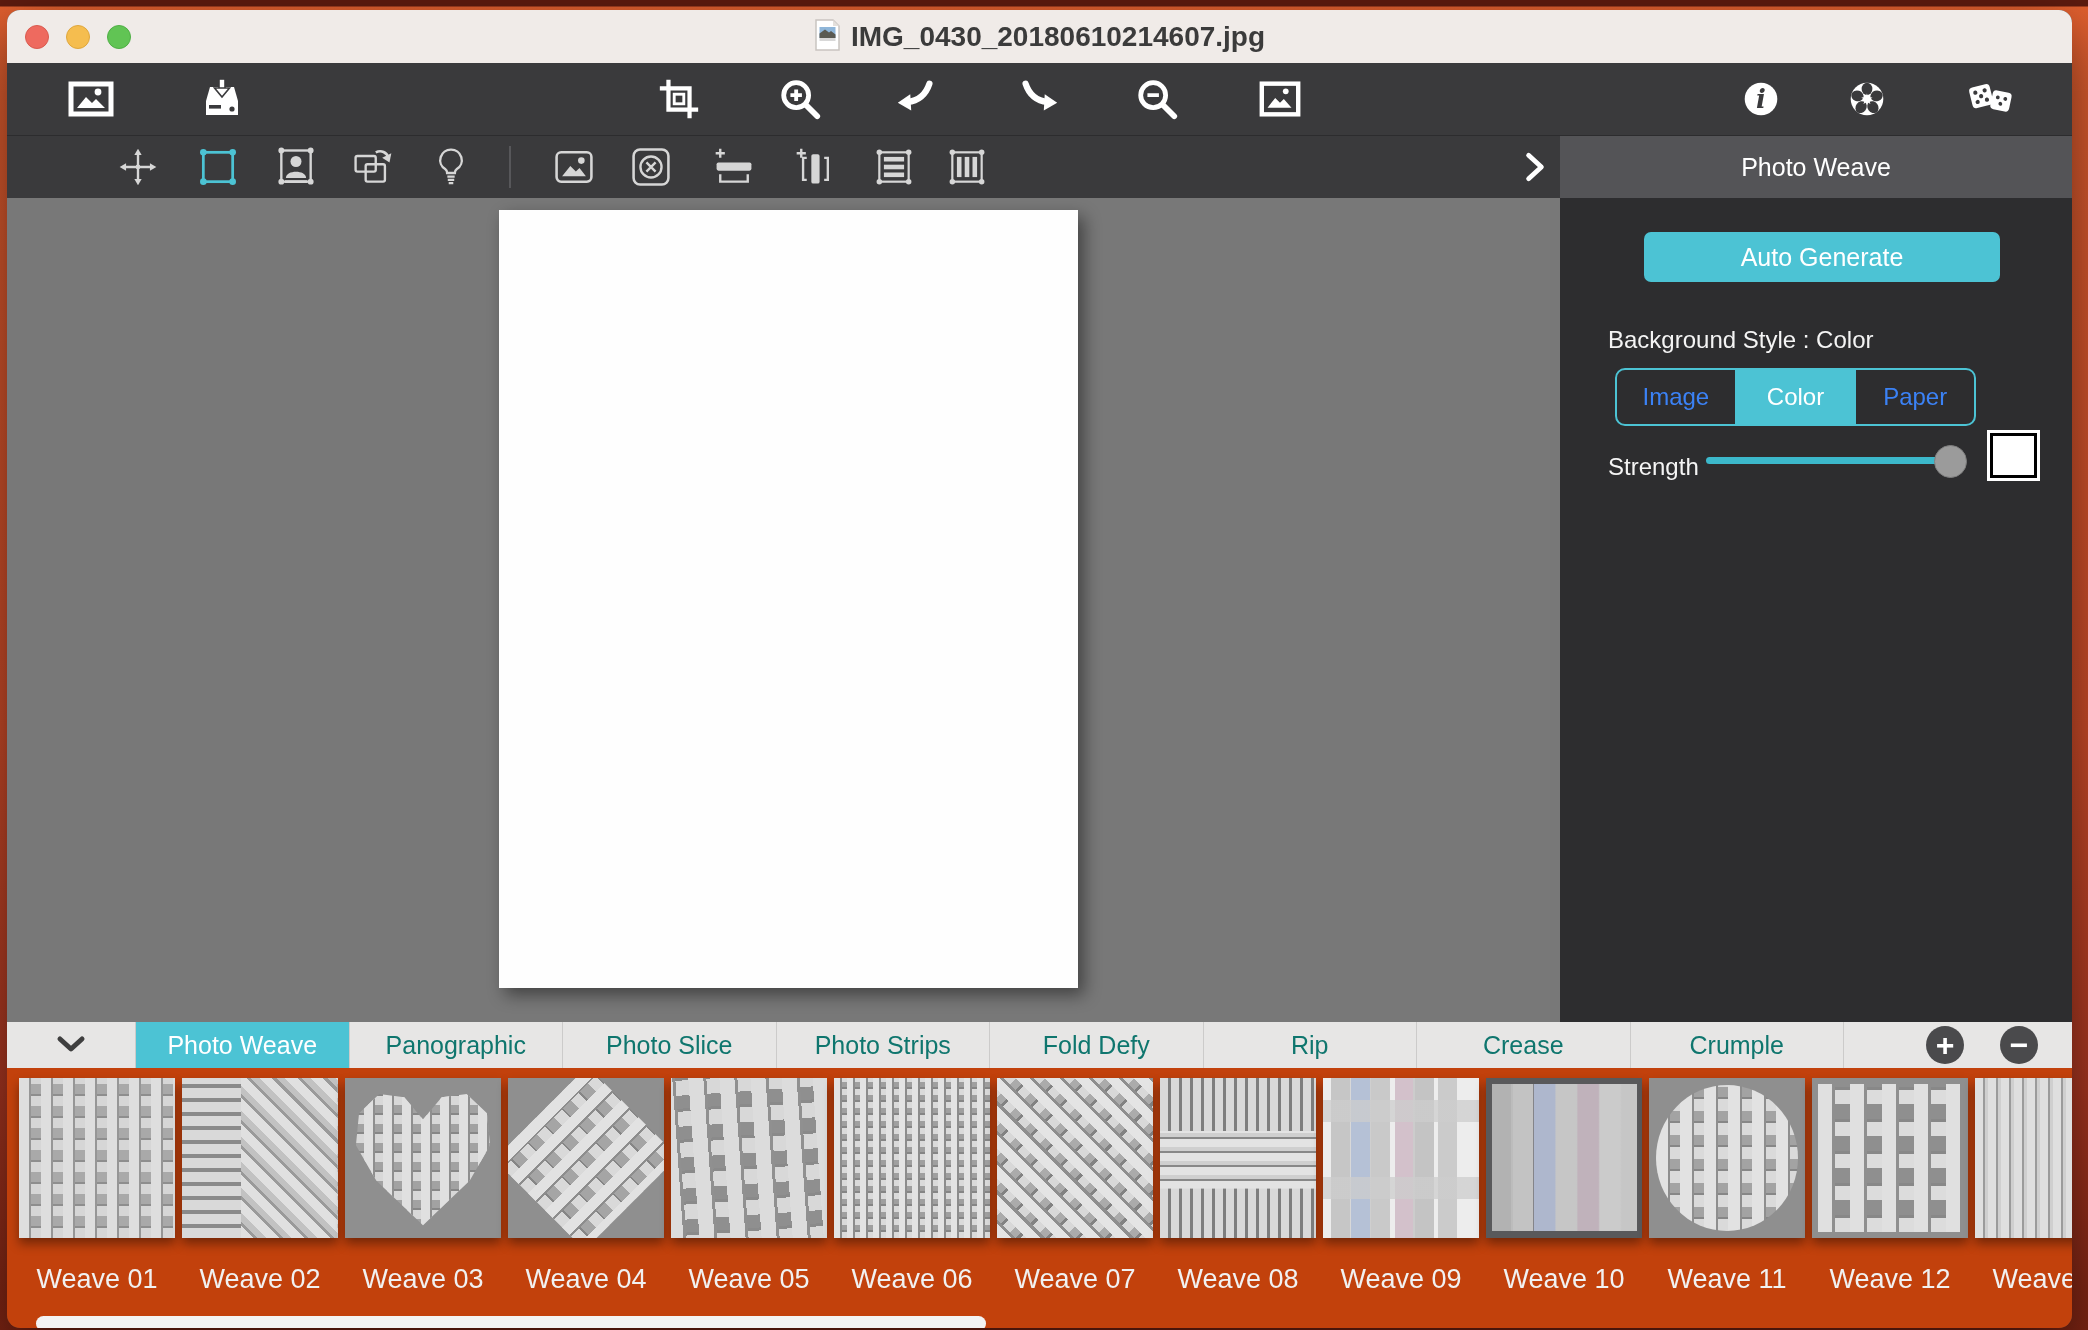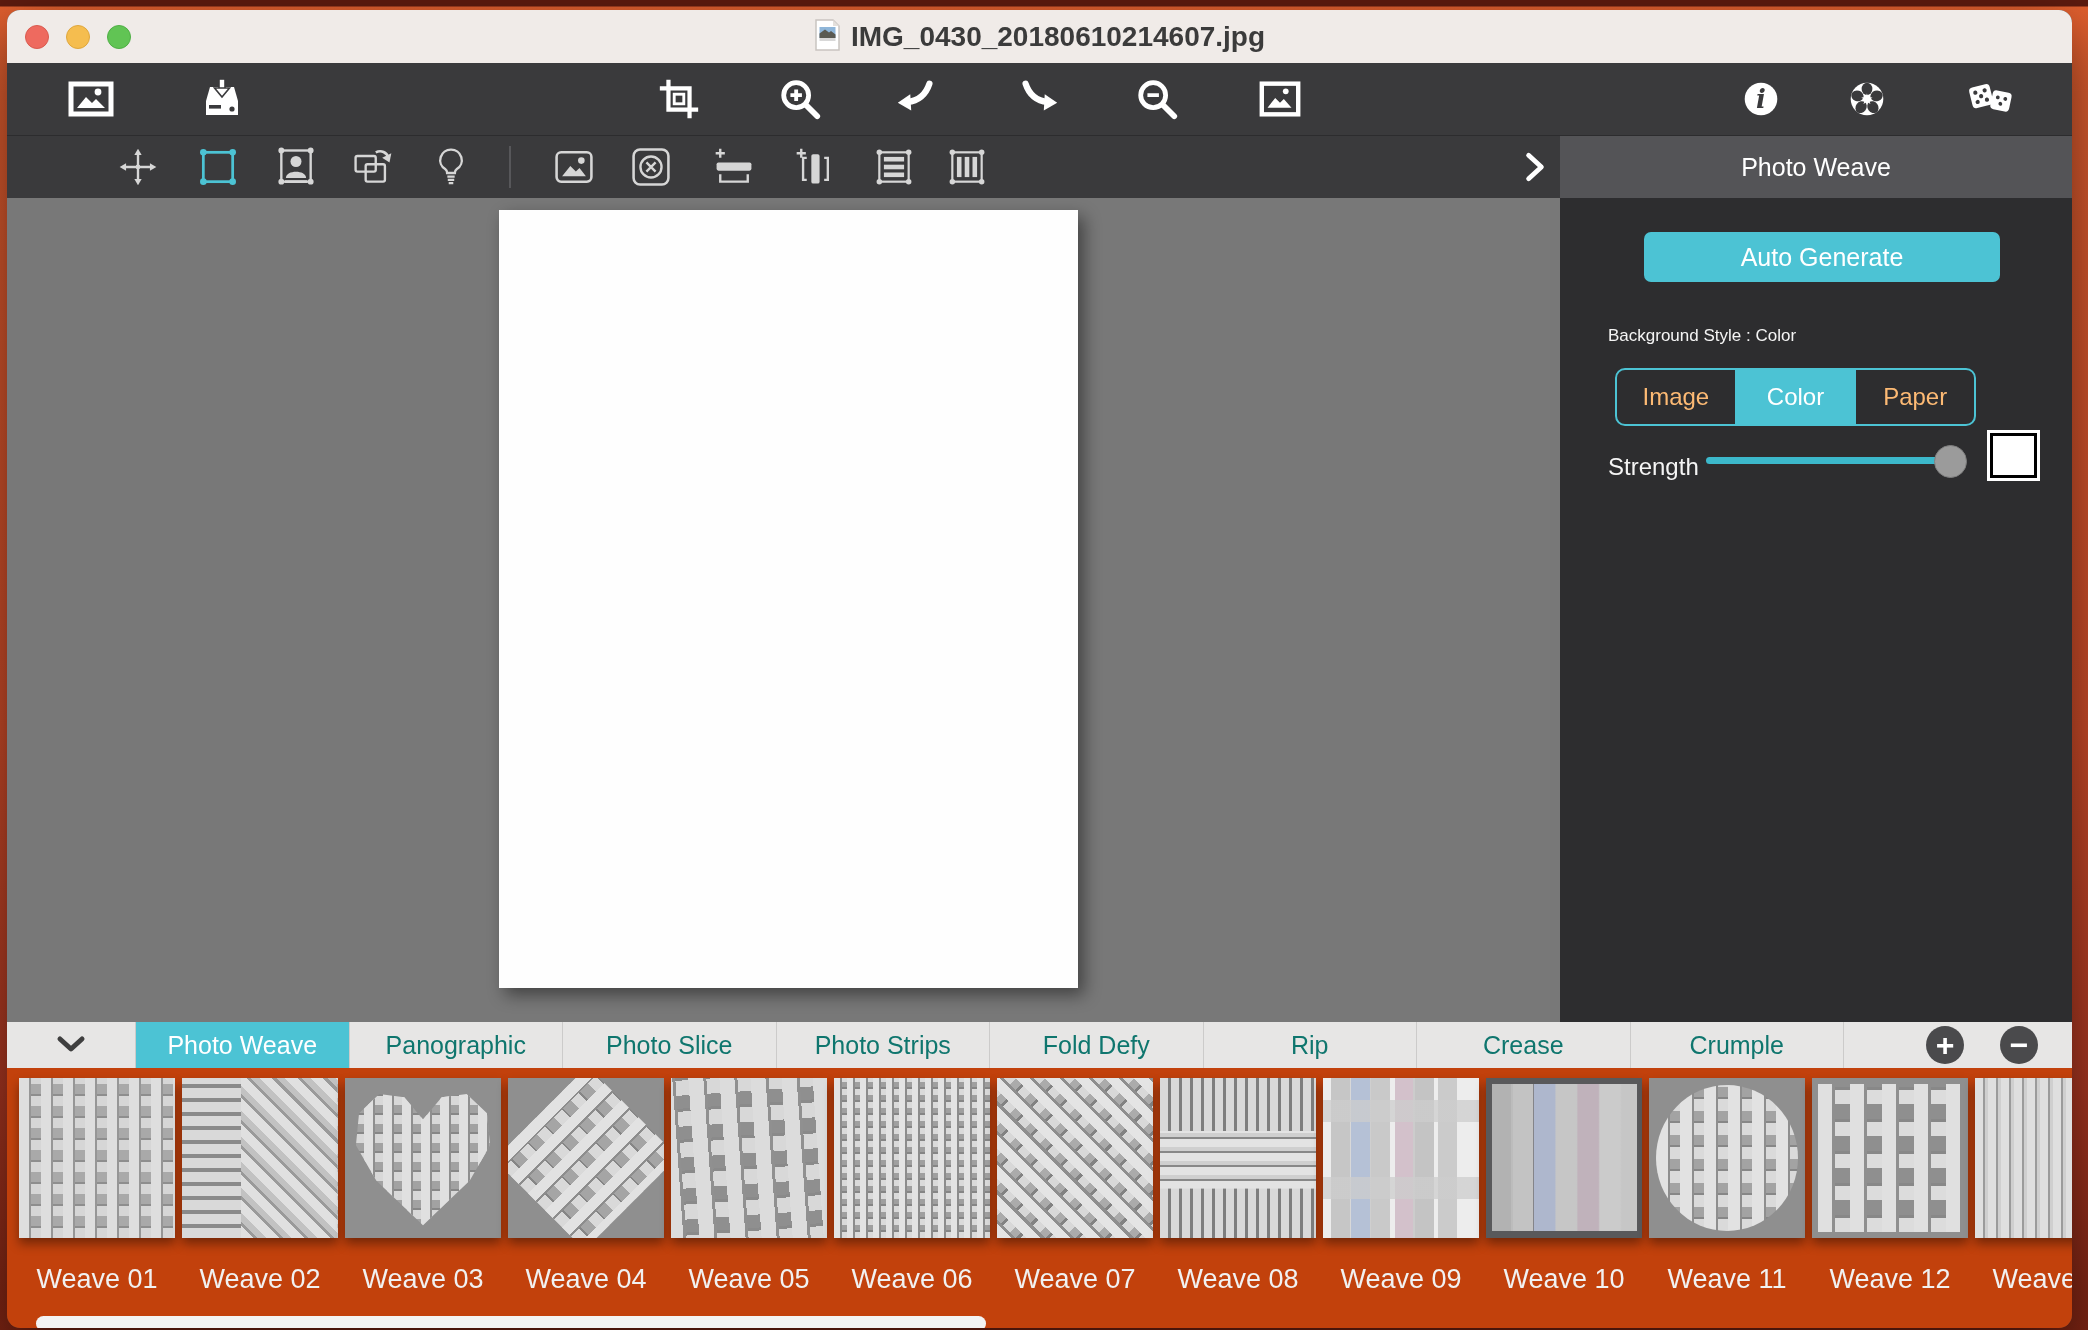--- a/index.html
+++ b/index.html
@@ -25,24 +25,24 @@
   .vsep{position:absolute;top:10px;width:2px;height:42px;background:#57575a;transform:translateX(-50%);}
   .panel-header{position:absolute;right:0;top:0;width:512px;height:100%;background:#545457;
     display:flex;align-items:center;justify-content:center;color:#fff;font-size:25px;}
   
   .main{position:absolute;left:0;top:188px;width:100%;height:824px;background:#787878;}
   .page{position:absolute;left:492px;top:12px;width:579px;height:778px;background:#fefefe;
     box-shadow:6px 7px 16px rgba(0,0,0,.45);}
   .panel{position:absolute;right:0;top:0;width:512px;height:100%;background:#2d2d2f;color:#f4f4f4;}
   .auto-btn{position:absolute;left:84px;top:34px;width:356px;height:50px;background:#4cc3d4;
     border-radius:7px;display:flex;align-items:center;justify-content:center;font-size:25px;color:#fff;cursor:default;}
-  .bg-label{position:absolute;left:48px;top:128px;font-size:17px;text-align:right;}
+  .bg-label{position:absolute;left:48px;top:128px;font-size:24px;text-align:right;}
   .segmented{position:absolute;left:55px;top:170px;width:357px;height:54px;border:2px solid #4cc3d4;
     border-radius:10px;display:flex;overflow:hidden;}
-  .segment{flex:1;display:flex;align-items:center;justify-content:center;font-size:24px;color:#fdba74;
+  .segment{flex:1;display:flex;align-items:center;justify-content:center;font-size:24px;color:#3b82f6;
     border-right:2px solid #4cc3d4;cursor:default;}
   .segment:last-child{border-right:none;}
   .segment.active{background:#4cc3d4;color:#fff;}
   .strength-label{position:absolute;left:48px;top:255px;font-size:24px;}
   .slider-track{position:absolute;left:146px;top:259px;width:247px;height:7px;background:#3cb8cb;border-radius:4px;}
   .slider-knob{position:absolute;left:374px;top:247px;width:31px;height:31px;border-radius:50%;
     background:#9b9b9b;border:1px solid #7f7f7f;}
   .swatch{position:absolute;left:430px;top:235px;width:41px;height:39px;background:#fff;
     border:3px solid #000;outline:3px solid #fff;}
   

